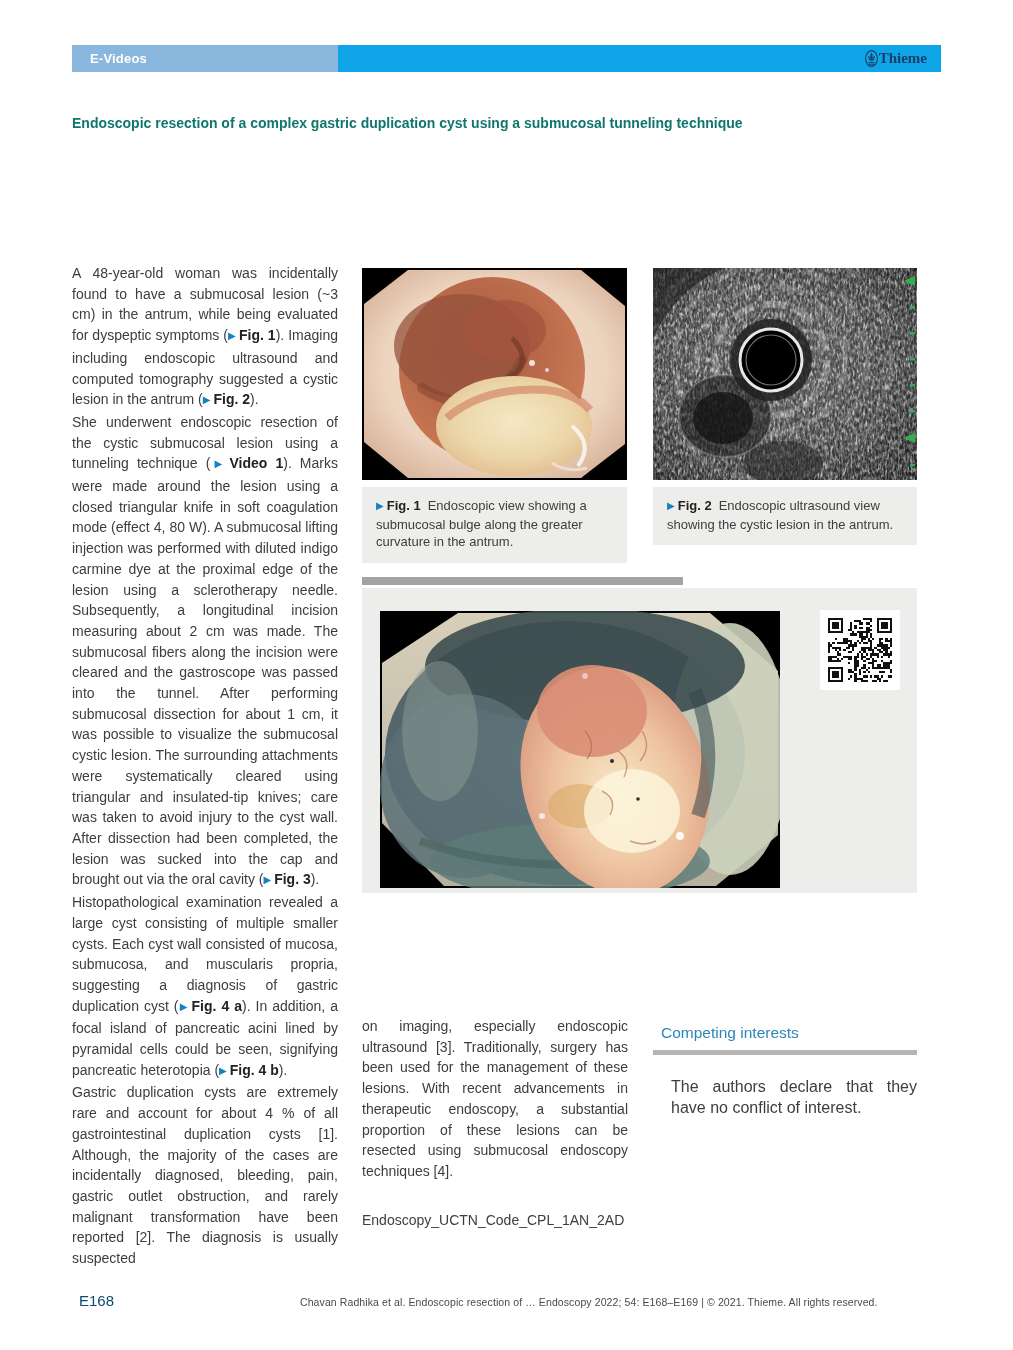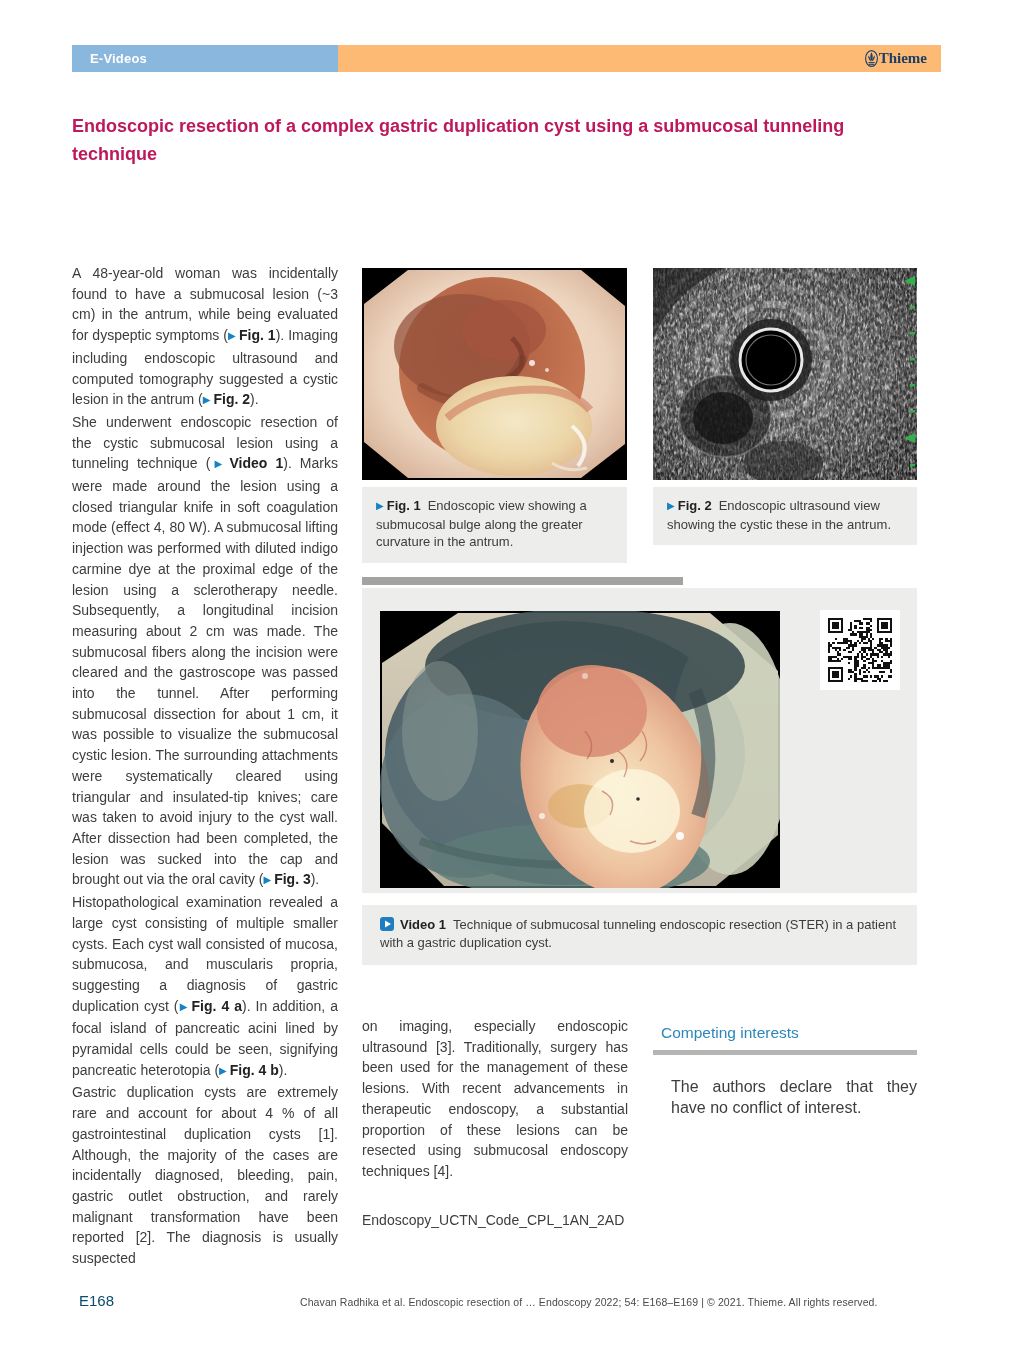--- a/index.html
+++ b/index.html
@@ -1,29 +1,29 @@
 <!DOCTYPE html>
 <html lang="en"><head>
 <meta charset="utf-8">
 <style>
   html,body { margin:0; padding:0; background:#ffffff; }
   .page { position:relative; width:1013px; height:1350px; background:#fff;
           font-family:"Liberation Sans", sans-serif; overflow:hidden; }
 
   
-  .header-bar { position:absolute; left:72px; top:45px; width:869px; height:27px; background:#fdba74; }
+  .header-bar { position:absolute; left:72px; top:45px; width:869px; height:27px; background:#0ea5e9; }
   .badge { position:absolute; left:0; top:0; width:266px; height:27px; background:#8ab7de;
            color:#fff; font-weight:bold; font-size:13px; line-height:27px;
            padding-left:18px; box-sizing:border-box; letter-spacing:0.2px; }
   .brand { position:absolute; right:14px; top:0; height:27px; display:flex; align-items:center; gap:1px;
            color:#1b3f66; font-weight:bold; font-size:15px; font-family:"Liberation Serif", serif; }
 
   
-  .title { position:absolute; left:72px; top:100px; width:800px; font-size:18px; font-weight:bold;
-           color:#be185d; line-height:28px; }
+  .title { position:absolute; left:72px; top:100px; width:800px; font-size:14px; font-weight:bold;
+           color:#0f766e; line-height:28px; }
 
   
   .col { position:absolute; width:266px; }
   .col1 { left:72px; top:263px; }
   .col2 { left:362px; top:1016px; }
   .para { margin:0; font-size:14px; line-height:20.7px; color:#3d3d3d; text-align:justify;
           hyphens:auto; -webkit-hyphens:auto; }
   .figref { white-space:nowrap;margin-top:28px; }
   .figref .tri { color:#1583c2; font-size:10px; position:relative; top:-1px; margin-right:3px; }
   .figref b { font-weight:bold; color:#222; }
@@ -164,21 +164,21 @@
       <polygon points="262,165 251,170 262,175"></polygon>
       <rect x="257" y="196" width="5" height="2.5"></rect>
     </g>
   </svg>
 
   <div class="capbox cap1">
     <span class="figref cap-label"><span class="tri">▶</span><b>Fig. 1</b></span><span>Endoscopic view showing a submucosal bulge along the greater curvature in the antrum.</span>
   </div>
 
   <div class="capbox cap2">
-    <span class="figref cap-label"><span class="tri">▶</span><b>Fig. 2</b></span><span>Endoscopic ultrasound view showing the cystic these in the antrum.</span>
+    <span class="figref cap-label"><span class="tri">▶</span><b>Fig. 2</b></span><span>Endoscopic ultrasound view showing the cystic lesion in the antrum.</span>
   </div>
 
   <div class="video-rule"></div>
   <div class="video-box">
     <svg class="video-img" width="400" height="277" viewBox="0 0 400 277">
       <rect width="400" height="277" fill="#000"></rect>
       <defs>
         <linearGradient id="gvw" x1="0" y1="0" x2="0" y2="1">
           <stop offset="0%" stop-color="#d8cfba"></stop>
             <stop offset="100%" stop-color="#b7b09e"></stop>
@@ -491,26 +491,20 @@
             <rect x="20" y="28" width="1" height="1"></rect>
             <rect x="21" y="28" width="1" height="1"></rect>
             <rect x="23" y="28" width="1" height="1"></rect>
             <rect x="25" y="28" width="1" height="1"></rect>
             <rect x="26" y="28" width="1" height="1"></rect>
           </g>
       </svg>
     </div>
   </div>
 
-  <div class="capbox video-capbox">
-    <span class="figref cap-label"><svg class="play-ic" width="14" height="14" viewBox="0 0 14 14">
-          <rect width="14" height="14" rx="3" fill="#1f7ec0"></rect>
-          <polygon points="5,3.5 11,7 5,10.5" fill="#fff"></polygon>
-        </svg><b>Video 1</b></span><span>Technique of submucosal tunneling endoscopic resection (STER) in a patient with a gastric duplication cyst.</span>
-  </div>
 
   <div class="col col2">
     <div>
         <p class="para">on imaging, especially endoscopic ultrasound [3]. Traditionally, surgery has been used for the management of these lesions. With recent advancements in therapeutic endoscopy, a substantial proportion of these lesions can be resected using submucosal endoscopy techniques [4].</p>
       </div>
     <p class="code-line">Endoscopy_UCTN_Code_CPL_1AN_2AD</p>
   </div>
 
   <div class="competing">
     <h2 class="comp-head">Competing interests</h2>

